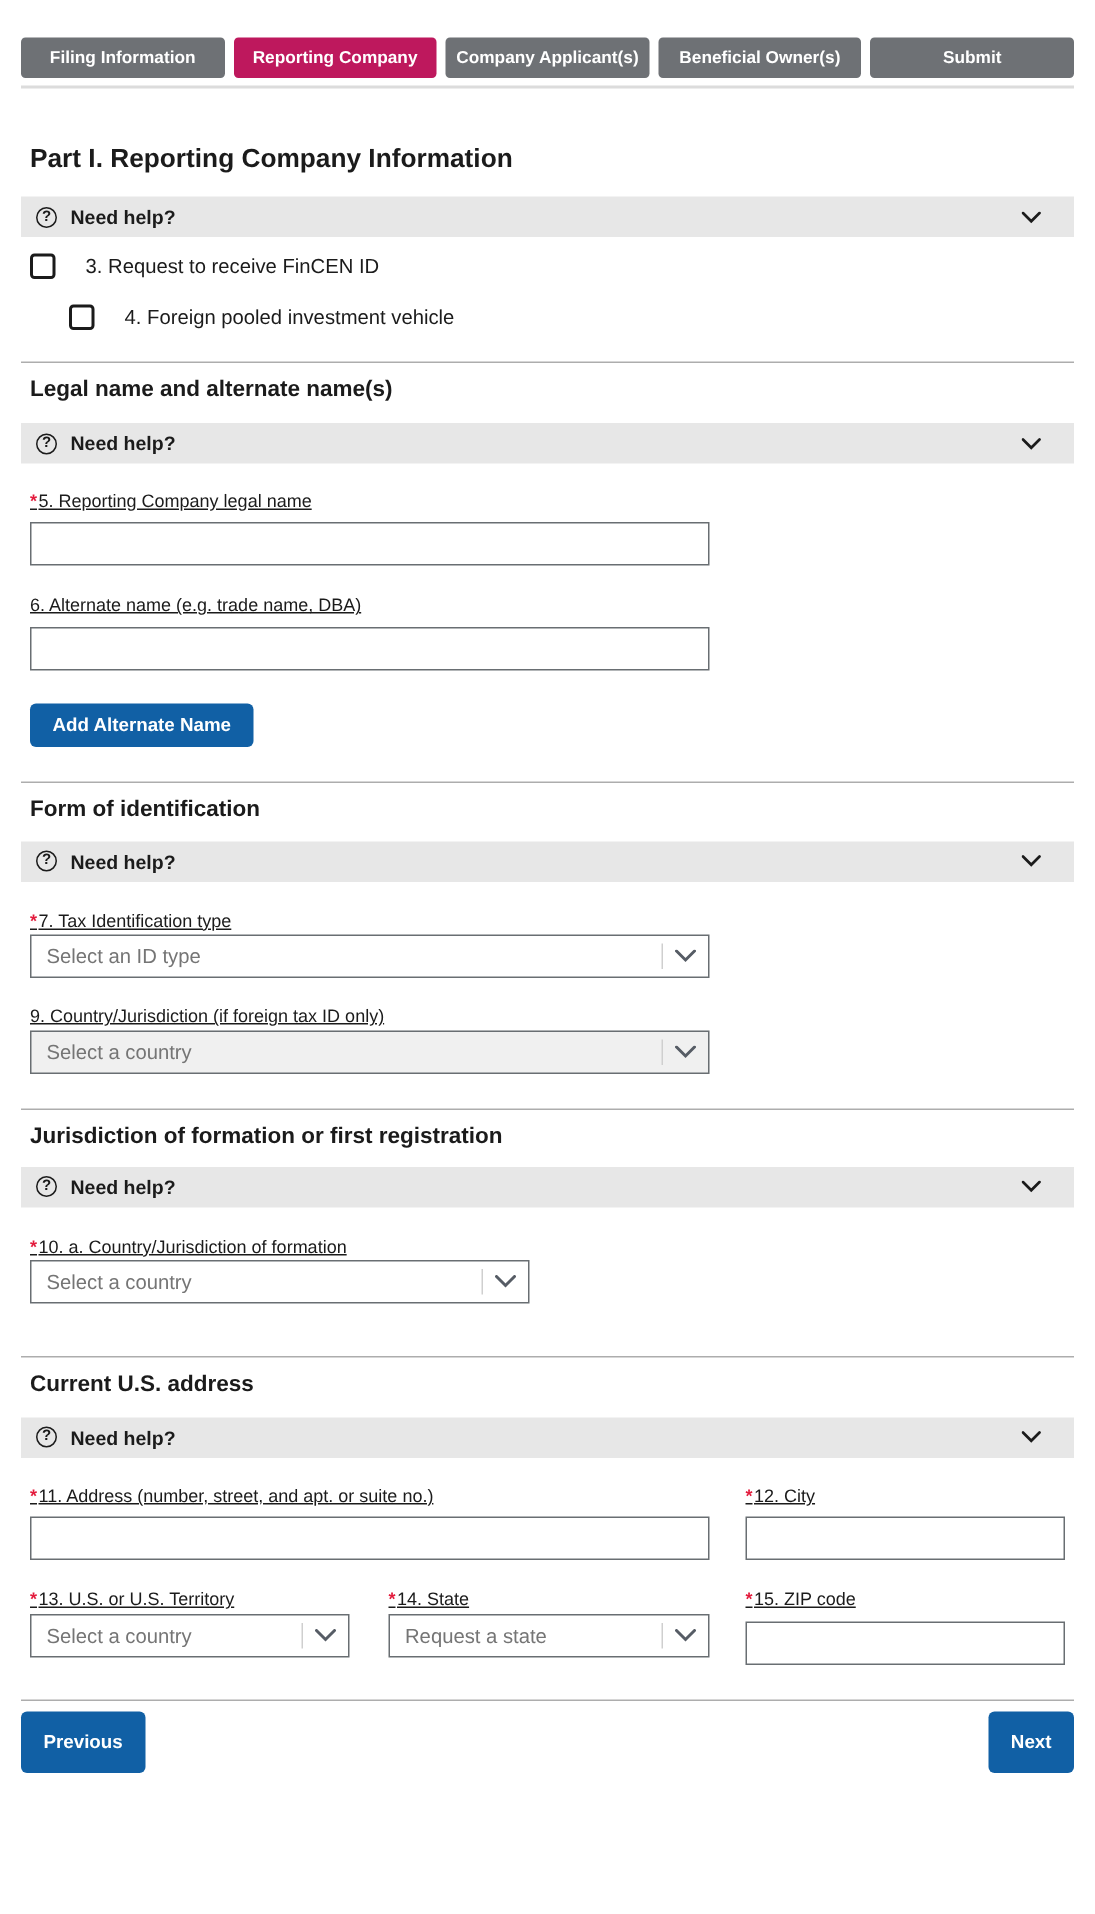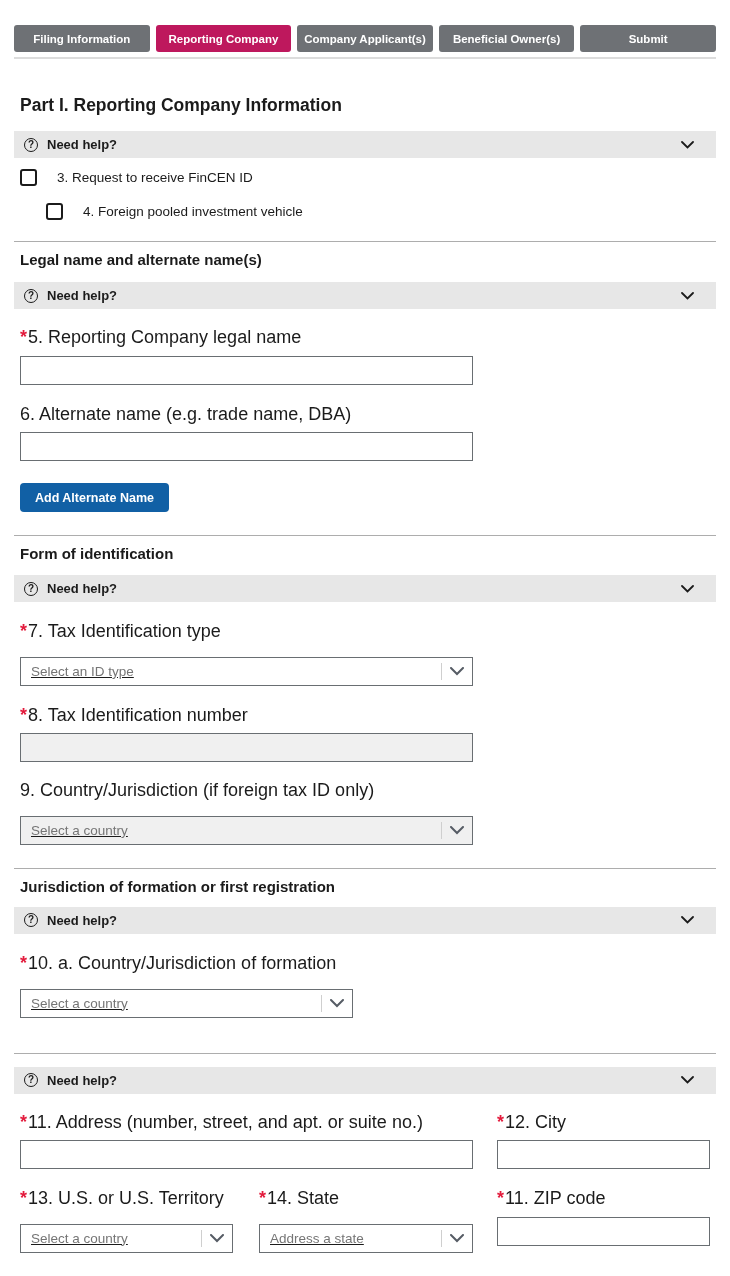--- a/index.html
+++ b/index.html
@@ -51,33 +51,33 @@
     width: 17px; height: 17px; border: 2px solid #1b1b1b; border-radius: 3px;
     background: #ffffff; flex: none; cursor: pointer;
   }
   .checkbox-label { font-size: 13.5px; }
 
   
   .divider { border: none; border-top: 1px solid #adadad; }
 
   
   .field { margin-left: 6px; }
-  .field-label { font-size: 18px; line-height: 1.2; }
+  .field-label { font-size: 12px; line-height: 1.2; text-decoration: underline; }
   .req { color: #e31c3d; font-weight: bold; margin-right: 1px; }
   .text-input {
     display: block; margin-top: 7px; height: 29px; width: 453px;
     border: 1.5px solid #696e72; border-radius: 0; background: #ffffff;
     font-family: "Liberation Sans", sans-serif; font-size: 13.5px; color: #1b1b1b;
     padding: 0 10px; outline: none;
   }
   .text-input.disabled { background: #f0f0f0; }
   .select {
-    margin-top: 14px; height: 29px; width: 453px;
+    margin-top: 2px; height: 29px; width: 453px;
     border: 1.5px solid #696e72; background: #ffffff;
-    display: flex; align-items: center; cursor: pointer; text-decoration: underline;
+    display: flex; align-items: center; cursor: pointer;
   }
   .select.narrow { width: 333px; }
   .select.small { width: 213px; }
   .select.small2 { width: 214px; }
   .select.disabled { background: #f0f0f0; }
   .select-text { flex: 1; padding-left: 10px; font-size: 13.5px; color: #757575; white-space: nowrap; overflow: hidden; }
   .select-sep { width: 1px; height: 17px; background: #cfcfcf; flex: none; }
   .select-chevron { width: 30px; display: flex; align-items: center; justify-content: center; flex: none; }
 
   
@@ -190,24 +190,20 @@
       <span class="select-text">Select an ID type</span>
       <span class="select-sep"></span>
       <span class="select-chevron">
         <svg width="14" height="9" viewBox="0 0 14 9">
             <path d="M1 1l6 6 6-6" fill="none" stroke="#565c65" stroke-width="2" stroke-linecap="round"></path>
           </svg>
       </span>
     </div>
   </div>
 
-  <div class="field mt-lbl2">
-    <div class="field-label"><span class="req">*</span><span>8. Tax Identification number</span></div>
-    <input type="text" class="text-input disabled" disabled="" aria-label="8. Tax Identification number" style="">
-  </div>
 
   <div class="field mt-lbl">
     <div class="field-label"><span>9. Country/Jurisdiction (if foreign tax ID only)</span></div>
     <div class="select disabled">
       <span class="select-text">Select a country</span>
       <span class="select-sep"></span>
       <span class="select-chevron">
         <svg width="14" height="9" viewBox="0 0 14 9">
             <path d="M1 1l6 6 6-6" fill="none" stroke="#565c65" stroke-width="2" stroke-linecap="round"></path>
           </svg>
@@ -236,20 +232,21 @@
       <span class="select-chevron">
         <svg width="14" height="9" viewBox="0 0 14 9">
             <path d="M1 1l6 6 6-6" fill="none" stroke="#565c65" stroke-width="2" stroke-linecap="round"></path>
           </svg>
       </span>
     </div>
   </div>
 
   <hr class="divider mt-d-big">
 
+  <h2>Current U.S. address</h2>
   <div class="accordion mt-acc">
     <span class="help-icon">?</span>
     <span class="accordion-label">Need help?</span>
     <span class="accordion-chevron">
       <svg width="13" height="8" viewBox="0 0 13 8">
           <path d="M1 1l5.5 5.5L12 1" fill="none" stroke="#1b1b1b" stroke-width="1.8" stroke-linecap="round"></path>
         </svg>
     </span>
   </div>
 
@@ -273,31 +270,31 @@
         <span class="select-chevron">
           <svg width="14" height="9" viewBox="0 0 14 9">
               <path d="M1 1l6 6 6-6" fill="none" stroke="#565c65" stroke-width="2" stroke-linecap="round"></path>
             </svg>
         </span>
       </div>
     </div>
     <div class="col col2">
       <div class="field-label"><span class="req">*</span><span>14. State</span></div>
       <div class="select small2">
-        <span class="select-text">Address a state</span>
+        <span class="select-text">Request a state</span>
         <span class="select-sep"></span>
         <span class="select-chevron">
           <svg width="14" height="9" viewBox="0 0 14 9">
               <path d="M1 1l6 6 6-6" fill="none" stroke="#565c65" stroke-width="2" stroke-linecap="round"></path>
             </svg>
         </span>
       </div>
     </div>
     <div class="col col3">
-      <div class="field-label"><span class="req">*</span><span>11. ZIP code</span></div>
+      <div class="field-label"><span class="req">*</span><span>15. ZIP code</span></div>
       <input type="text" class="text-input" aria-label="15. ZIP code" style="">
     </div>
   </div>
 
   <hr class="divider mt-d">
 
   <div class="footer-nav">
     <button class="btn">Previous</button>
     <button class="btn">Next</button>
   </div>

